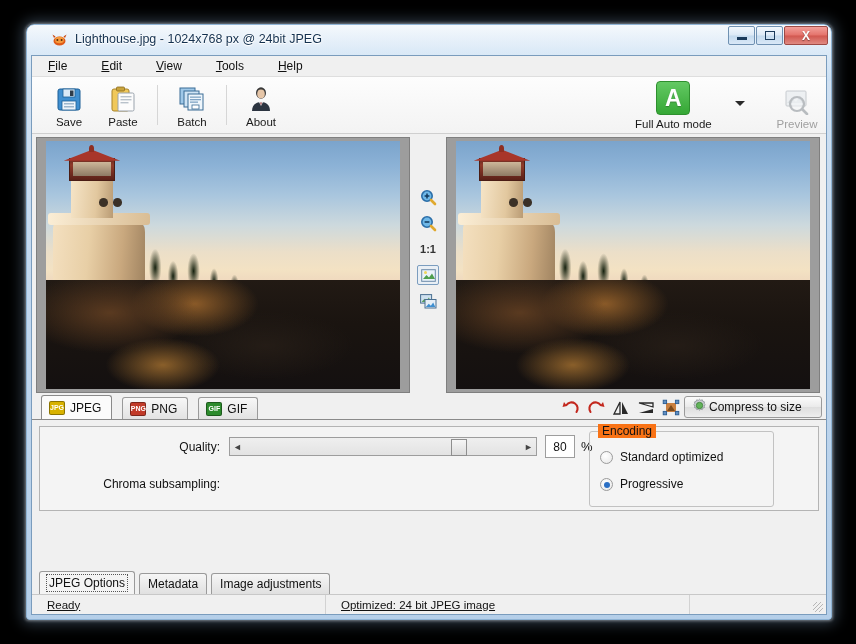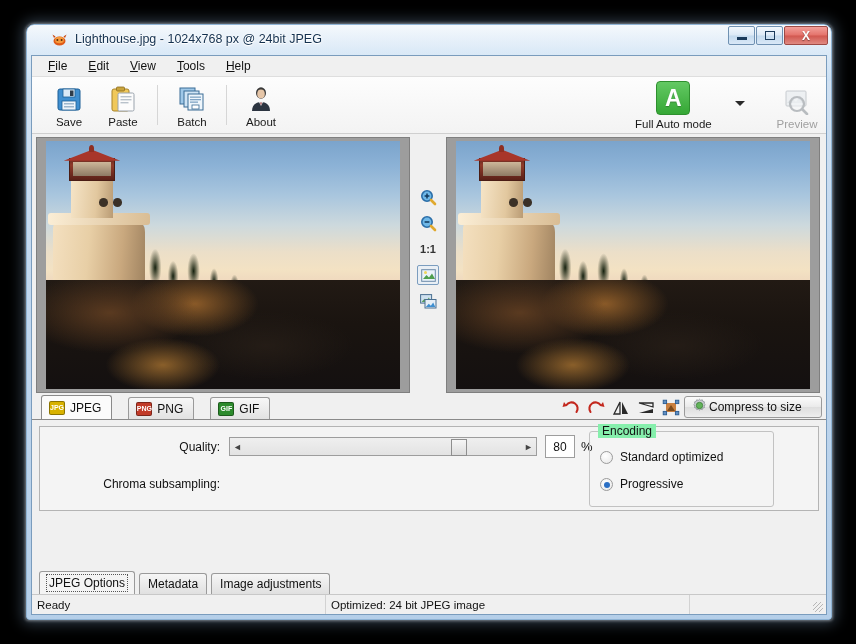--- a/index.html
+++ b/index.html
@@ -68,21 +68,21 @@
     background: #f0f0f0;
     border: 1px solid #7a9cbd;
     display:flex; flex-direction:column;
     z-index: 4;
   }
 
   
   .menubar {
     height: 21px; background:#f0f0f0;
     display:flex; align-items:center;
-    padding-left: 8px; gap: 5px;
+    padding-left: 8px; gap: 18px;
     border-bottom: 1px solid #dedede;
     flex:none;
   }
   .menu-item { font-size: 12px; color:#111; padding: 2px 8px; cursor:default; }
   .menu-item u { text-decoration: underline; }
 
   
   .toolbar {
     height: 57px; flex:none;
     background: linear-gradient(180deg,#fdfdfd 0%, #f3f3f3 100%);
@@ -172,21 +172,21 @@
     position:relative;
     border-bottom:1px solid #8a8a8a;
   }
   .ftab {
     height:22px; display:flex;align-items:center;gap:5px;
     padding: 0 10px 0 7px;
     font-size:12px; color:#111;
     border:1px solid #9a9a9a; border-bottom:none;
     border-radius:3px 3px 0 0;
     background: linear-gradient(180deg,#f7f7f7,#e2e2e2);
-    margin-right: 16px;
+    margin-right: 10px;
     cursor:default;
   }
   .ftab.active { background:#fbfbfb; height:24px; border-color:#8a8a8a; position:relative; z-index:2; }
   .fmt-badge {
     width:16px;height:14px;border-radius:2px;
     display:flex;align-items:center;justify-content:center;
     font-size:7px;font-weight:bold;color:#fff;line-height:1;
     border:1px solid rgba(0,0,0,.35);
   }
   .badge-jpeg{background:#d8b200;}
@@ -262,21 +262,21 @@
   }
   .combo-arrow i{width:0;height:0;border-left:4px solid transparent;border-right:4px solid transparent;border-top:4px solid #333;display:block;}
 
   .groupbox {
     position:absolute; left: 549px; top: 4px;
     width: 185px; height: 76px;
     border:1px solid #c2c2c2; border-radius:3px;
   }
   .group-title{
     position:absolute; left:8px; top:-8px;
-    background:#86efac; padding: 0 4px;
+    background:#f97316; padding: 0 4px;
     font-size:12px; color:#111;
   }
   .radio-row{ position:absolute; left:10px; display:flex;align-items:flex-end;gap:7px;font-size:12px;color:#111;cursor:default;}
   .radio {
     width:13px;height:13px;border-radius:50%;
     border:1px solid #9b9b9b;
     background: radial-gradient(circle at 40% 35%, #ffffff, #e6e6e6);
     display:flex;align-items:center;justify-content:center; flex:none;
   }
   .radio.on::after{content:"";width:6px;height:6px;border-radius:50%;background:#2b6fc4;}
@@ -298,21 +298,21 @@
   .btab.active span{ outline:1px dotted #555; outline-offset:1px; padding:0 1px; }
 
   
   .statusbar{
     flex:none; height: 20px;
     background:#f0f0f0;
     border-top:1px solid #c8c8c8;
     display:flex; align-items:center;
     font-size:11.5px; color:#111;
   }
-  .st-cell{ height:19px; display:flex;align-items:center; padding-left:5px; border-right:1px solid #d2d2d2;}
+  .st-cell{ height:19px; display:flex;align-items:center; padding-left:15px; border-right:1px solid #d2d2d2;text-decoration:underline;}
   .st1{ width: 294px; }
   .st2{ width: 364px; }
   .st3{ flex:1; border-right:none; position:relative; }
   .grip{
     position:absolute; right:3px; bottom:2px;
     width:10px;height:10px;
     background:
       linear-gradient(135deg, transparent 45%, #a8a8a8 45%, #a8a8a8 55%, transparent 55%) 0 0/4px 4px;
     opacity:.8;
   }

